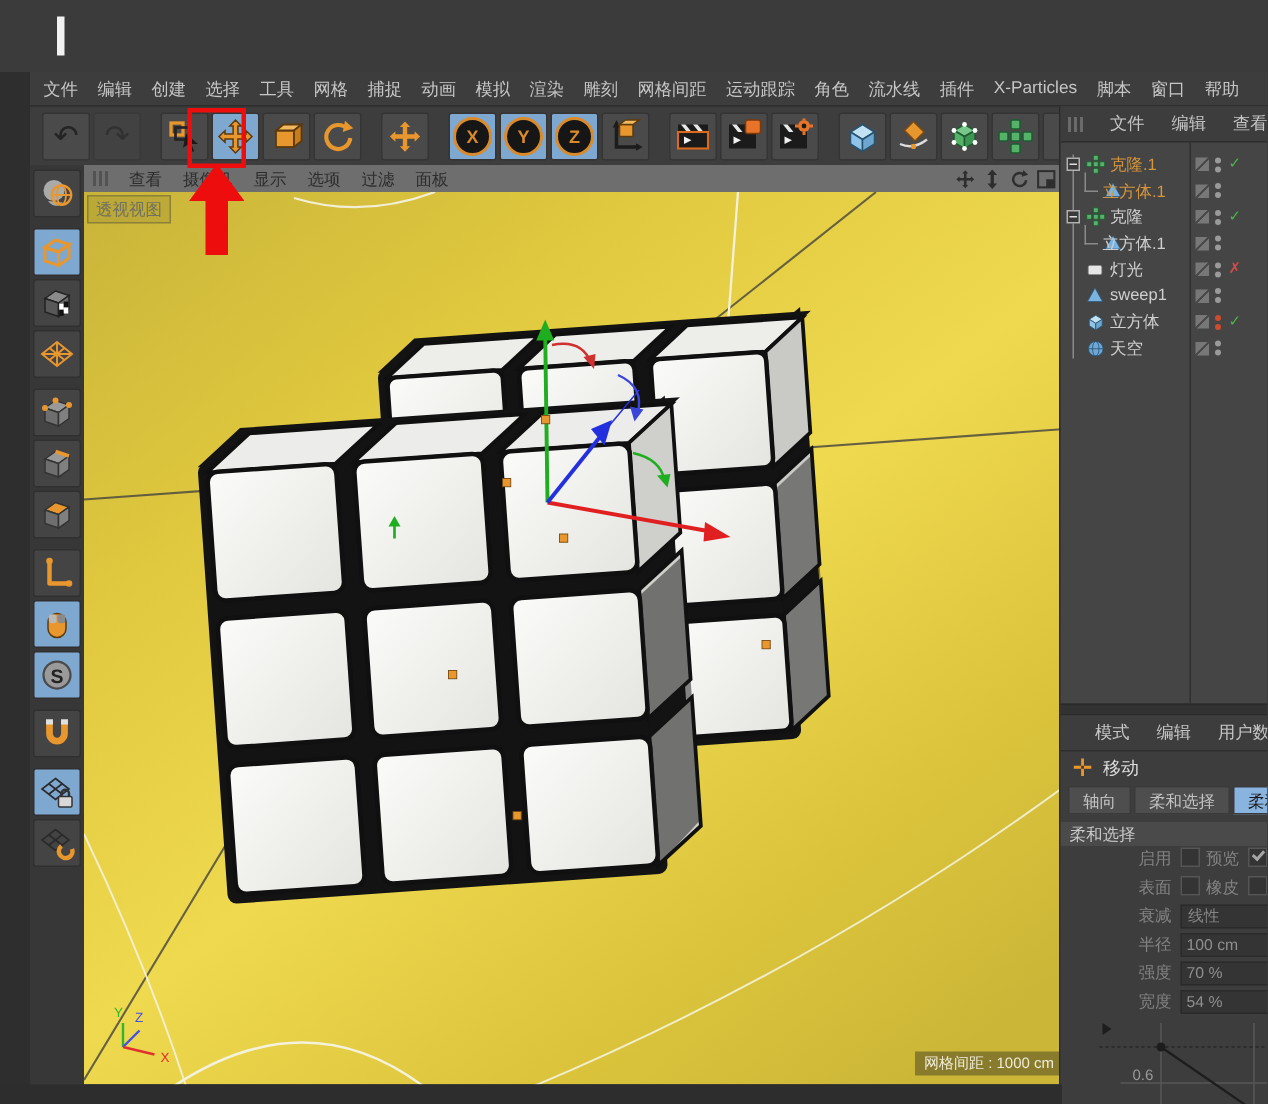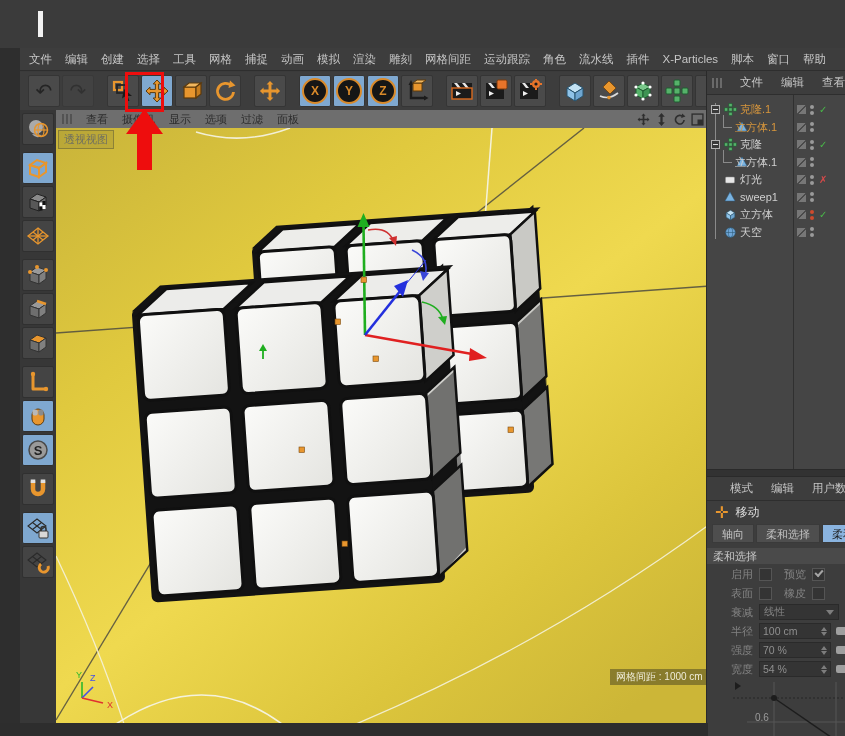--- a/index.html
+++ b/index.html
@@ -29,21 +29,21 @@
   .lb.active{background:#7fa8d0;}
   .lsep{height:3px;}
   
   .viewport{left:56px;top:110px;width:654px;height:613px;}
   .vp-menubar{left:0;top:0;width:654px;height:18px;background:#6e6e6e;display:flex;align-items:center;gap:14px;padding-left:6px;box-sizing:border-box;}
   .vp-menubar .grip{width:10px;height:10px;background:repeating-linear-gradient(90deg,#4c4c4c 0 2px,transparent 2px 4px);opacity:.8;}
   .vp-menubar span.mi{font-size:11px;color:#2d2d2d;}
   .vp-right{margin-left:auto;display:flex;gap:5px;padding-right:6px;}
   .vp-canvas{left:0;top:18px;width:654px;height:595px;overflow:hidden;}
   .vp-label{left:2px;top:2px;padding:1px 5px;font-size:11px;color:#71715f;background:rgba(70,70,40,.12);border:1px solid rgba(80,80,55,.45);}
-  .grid-label{left:554px;top:541px;padding:1px 6px;font-size:10px;color:#efecd8;background:rgba(80,75,35,.55);}
+  .grid-label{left:554px;top:573px;padding:1px 6px;font-size:10px;color:#efecd8;background:rgba(80,75,35,.55);}
   
   .anno-box{left:125px;top:72px;width:33px;height:34px;border:3px solid #ee0d0d;z-index:60;}
   .anno-arrow{left:126px;top:109px;z-index:60;}
   
   .rpanel{left:706px;top:71px;width:139px;height:665px;background:#454545;border-left:1px solid #2a2a2a;box-sizing:border-box;overflow:hidden;}
   .om-menu,.am-menu{height:23px;background:#3d3d3d;border-bottom:1px solid #2e2e2e;display:flex;align-items:center;gap:18px;padding-left:5px;}
   .om-menu span,.am-menu span{font-size:11.5px;color:#c6c6c6;white-space:nowrap;}
   .grip2{width:10px;height:10px;background:repeating-linear-gradient(90deg,#6a6a6a 0 2px,transparent 2px 4px);}
   .om-tree{position:relative;height:374px;}
   .om-divider{position:absolute;left:86px;top:0;bottom:0;width:1px;background:#303030;}
@@ -67,21 +67,21 @@
   .splitter{height:6px;background:#323232;border-top:1px solid #2a2a2a;border-bottom:1px solid #2a2a2a;}
   
   .am{position:relative;background:#3d3d3d;height:262px;}
   .am-tool{height:23px;display:flex;align-items:center;gap:7px;padding-left:8px;}
   .plus{color:#e8962e;font-size:16px;font-weight:bold;line-height:1;}
   .am-tool b{font-size:12px;color:#dcdcdc;font-weight:normal;}
   .am-tabs{height:19px;display:flex;gap:2px;padding-left:5px;}
   .tab{background:#4e4e4e;color:#c2c2c2;font-size:11px;padding:2px 9px;border:1px solid #3a3a3a;white-space:nowrap;}
   .tab.active{background:#8ab4e0;color:#1b1b1b;}
   .am-section{height:16px;margin-top:5px;background:#4a4a4a;color:#c8c8c8;font-size:11px;display:flex;align-items:center;padding-left:6px;}
-  .fr{display:flex;align-items:center;height:18px;margin-top:1px;}
+  .fr{display:flex;align-items:flex-start;height:18px;margin-top:1px;padding-left:28px;}
   .fl{width:46px;text-align:right;font-size:11px;color:#828282;padding-right:6px;flex:0 0 auto;}
   .fl2{width:30px;text-align:right;font-size:11px;color:#828282;padding-right:6px;}
   .cb{width:11px;height:11px;background:#343434;border:1px solid #555;position:relative;flex:0 0 auto;}
   .cb.on::after{content:"";position:absolute;left:2px;top:1px;width:6px;height:3px;border-left:2px solid #a5a5a5;border-bottom:2px solid #a5a5a5;transform:rotate(-48deg);}
   .field{width:64px;height:14px;background:#343434;border:1px solid #2a2a2a;color:#8f8f8f;font-size:10.5px;display:flex;align-items:center;padding:0 3px;position:relative;flex:0 0 auto;}
   .field .stp{margin-left:auto;display:flex;flex-direction:column;gap:1px;}
   .stp i{width:0;height:0;border-left:3px solid transparent;border-right:3px solid transparent;}
   .stp i.u{border-bottom:4px solid #7d7d7d;}
   .stp i.d{border-top:4px solid #7d7d7d;}
   .ddl{width:70px;height:14px;background:#343434;border:1px solid #2a2a2a;color:#848484;font-size:10.5px;display:flex;align-items:center;padding:0 4px;flex:0 0 auto;}

